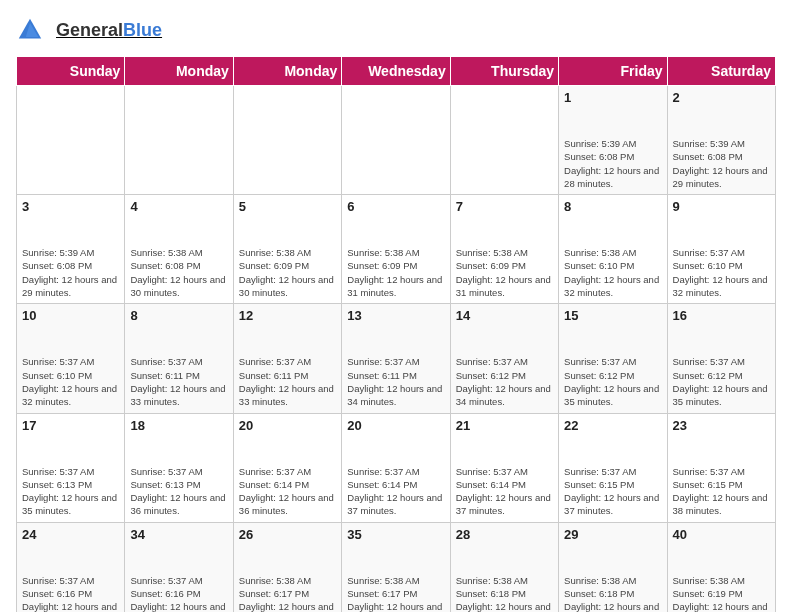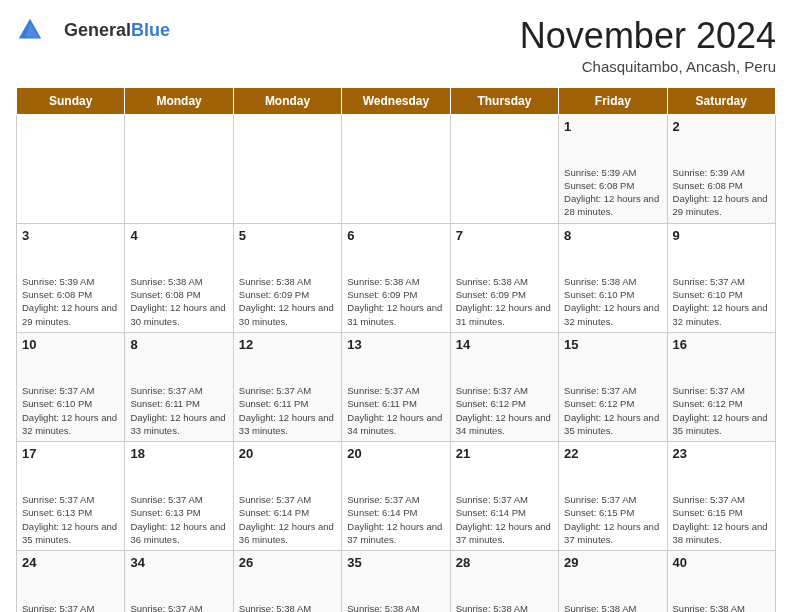--- a/index.html
+++ b/index.html
@@ -12,21 +12,22 @@
     }
     .header {
       display: flex;
       align-items: flex-start;
       justify-content: space-between;
       margin-bottom: 12px;
     }
     .logo {
       display: flex;
       align-items: center;
-      gap: 20px;
+      gap: 12px;
+      text-decoration: underline;
     }
     .logo-text-general {
       font-size: 18px;
       font-weight: bold;
       color: #333;
     }
     .logo-text-blue {
       font-size: 18px;
       font-weight: bold;
       color: #3a7bd5;
@@ -48,26 +49,26 @@
       font-size: 15px;
       color: #444;
       margin-top: 2px;
     }
     table {
       width: 100%;
       border-collapse: collapse;
       table-layout: fixed;
     }
     thead tr th {
-      background-color: #a16207;
+      background-color: #be185d;
       color: #fff;
-      font-size: 12px;
+      font-size: 14px;
       font-weight: bold;
       padding: 6px 4px;
-      text-align: center;
+      text-align: right;
       border: 1px solid #fff;
     }
     tbody tr td {
       border: 1px solid #ccc;
       vertical-align: top;
       padding: 4px 5px;
       font-size: 10px;
       color: #333;
       height: 80px;
       background: #fff;
@@ -98,24 +99,20 @@
 <div class="header">
   <div class="logo">
     <svg class="logo-icon" viewBox="0 0 40 40" xmlns="http://www.w3.org/2000/svg">
       <polygon points="20,4 36,32 4,32" fill="#3a7bd5"></polygon>
       <polygon points="20,10 32,30 14,30" fill="#5a9bf0" opacity="0.5"></polygon>
     </svg>
     <div>
       <span class="logo-text-general">General</span><span class="logo-text-blue">Blue</span>
     </div>
   </div>
-  <div class="title-block">
-    <div class="month-title">November 2024</div>
-    <div class="location-subtitle">Chasquitambo, Ancash, Peru</div>
-  </div>
 </div>
 
 <table>
   <thead>
     <tr>
     <th>Sunday</th>
         <th>Monday</th>
         <th>Monday</th>
         <th>Wednesday</th>
         <th>Thursday</th>

